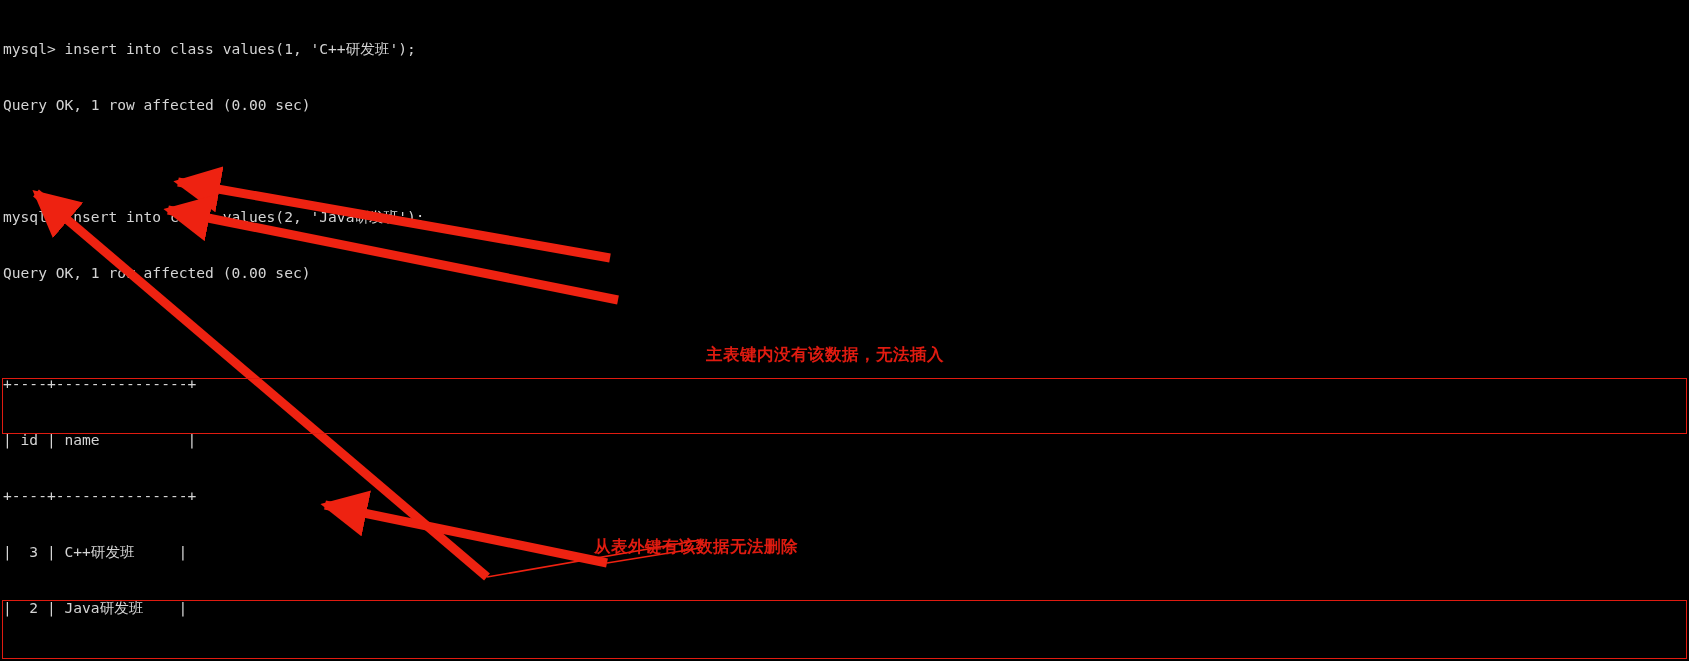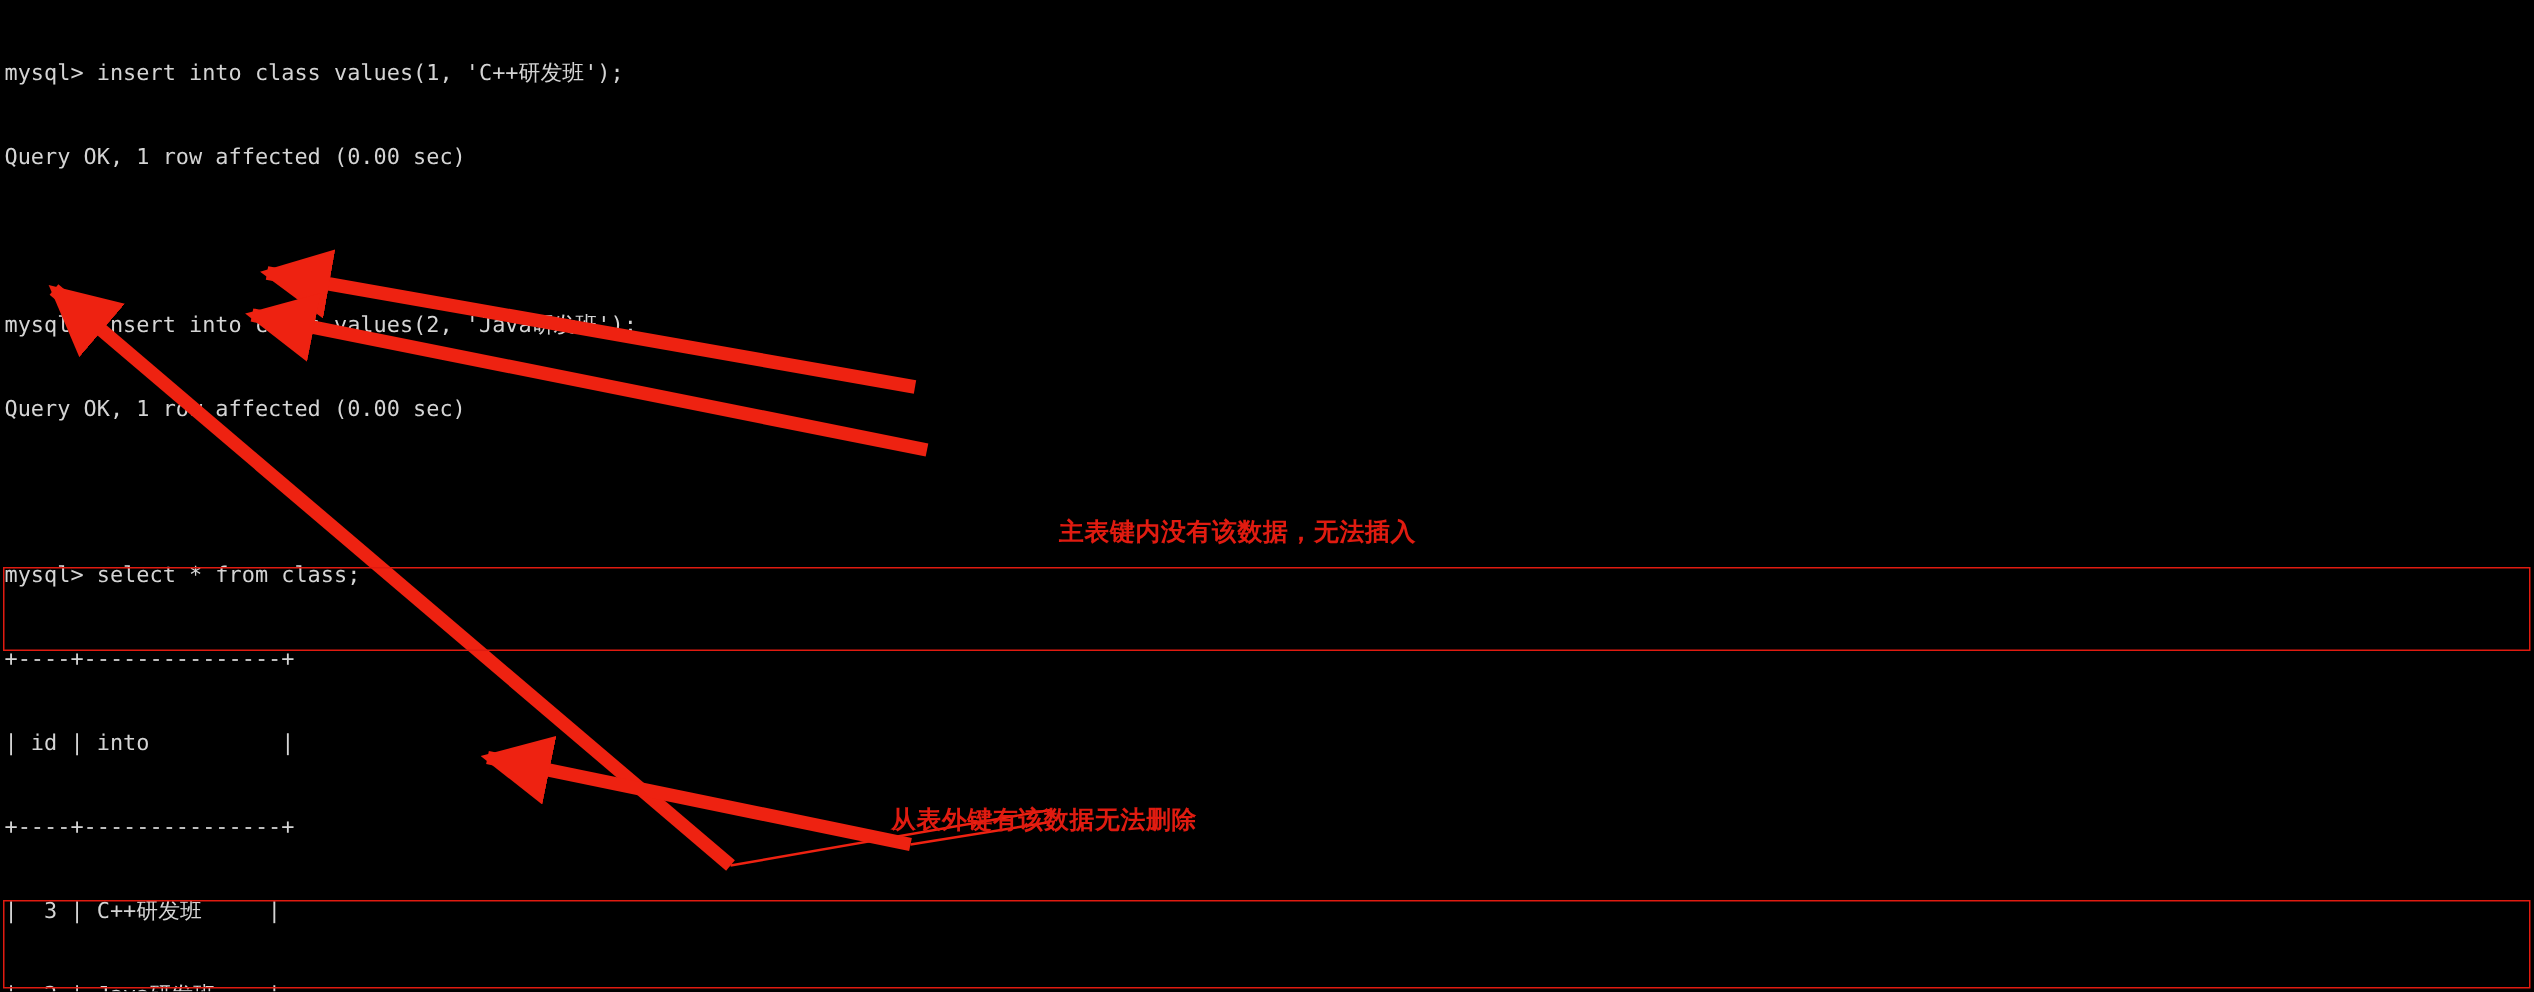--- a/index.html
+++ b/index.html
@@ -68,23 +68,22 @@
 
 <div id="screen">
 
   <div id="terminal">
     <div class="tline">mysql&gt; insert into class values(1, 'C++研发班');</div>
     <div class="tline">Query OK, 1 row affected (0.00 sec)</div>
     <div class="tline blank"></div>
     <div class="tline">mysql&gt; insert into class values(2, 'Java研发班');</div>
     <div class="tline">Query OK, 1 row affected (0.00 sec)</div>
     <div class="tline blank"></div>
-    <div class="tline">mysql&gt; select * from class;</div>
     <div class="tline">+----+---------------+</div>
-    <div class="tline">| id | into          |</div>
+    <div class="tline">| id | name          |</div>
     <div class="tline">+----+---------------+</div>
     <div class="tline">|  3 | C++研发班     |</div>
     <div class="tline">|  2 | Java研发班    |</div>
     
     
     
     
     
     
     

